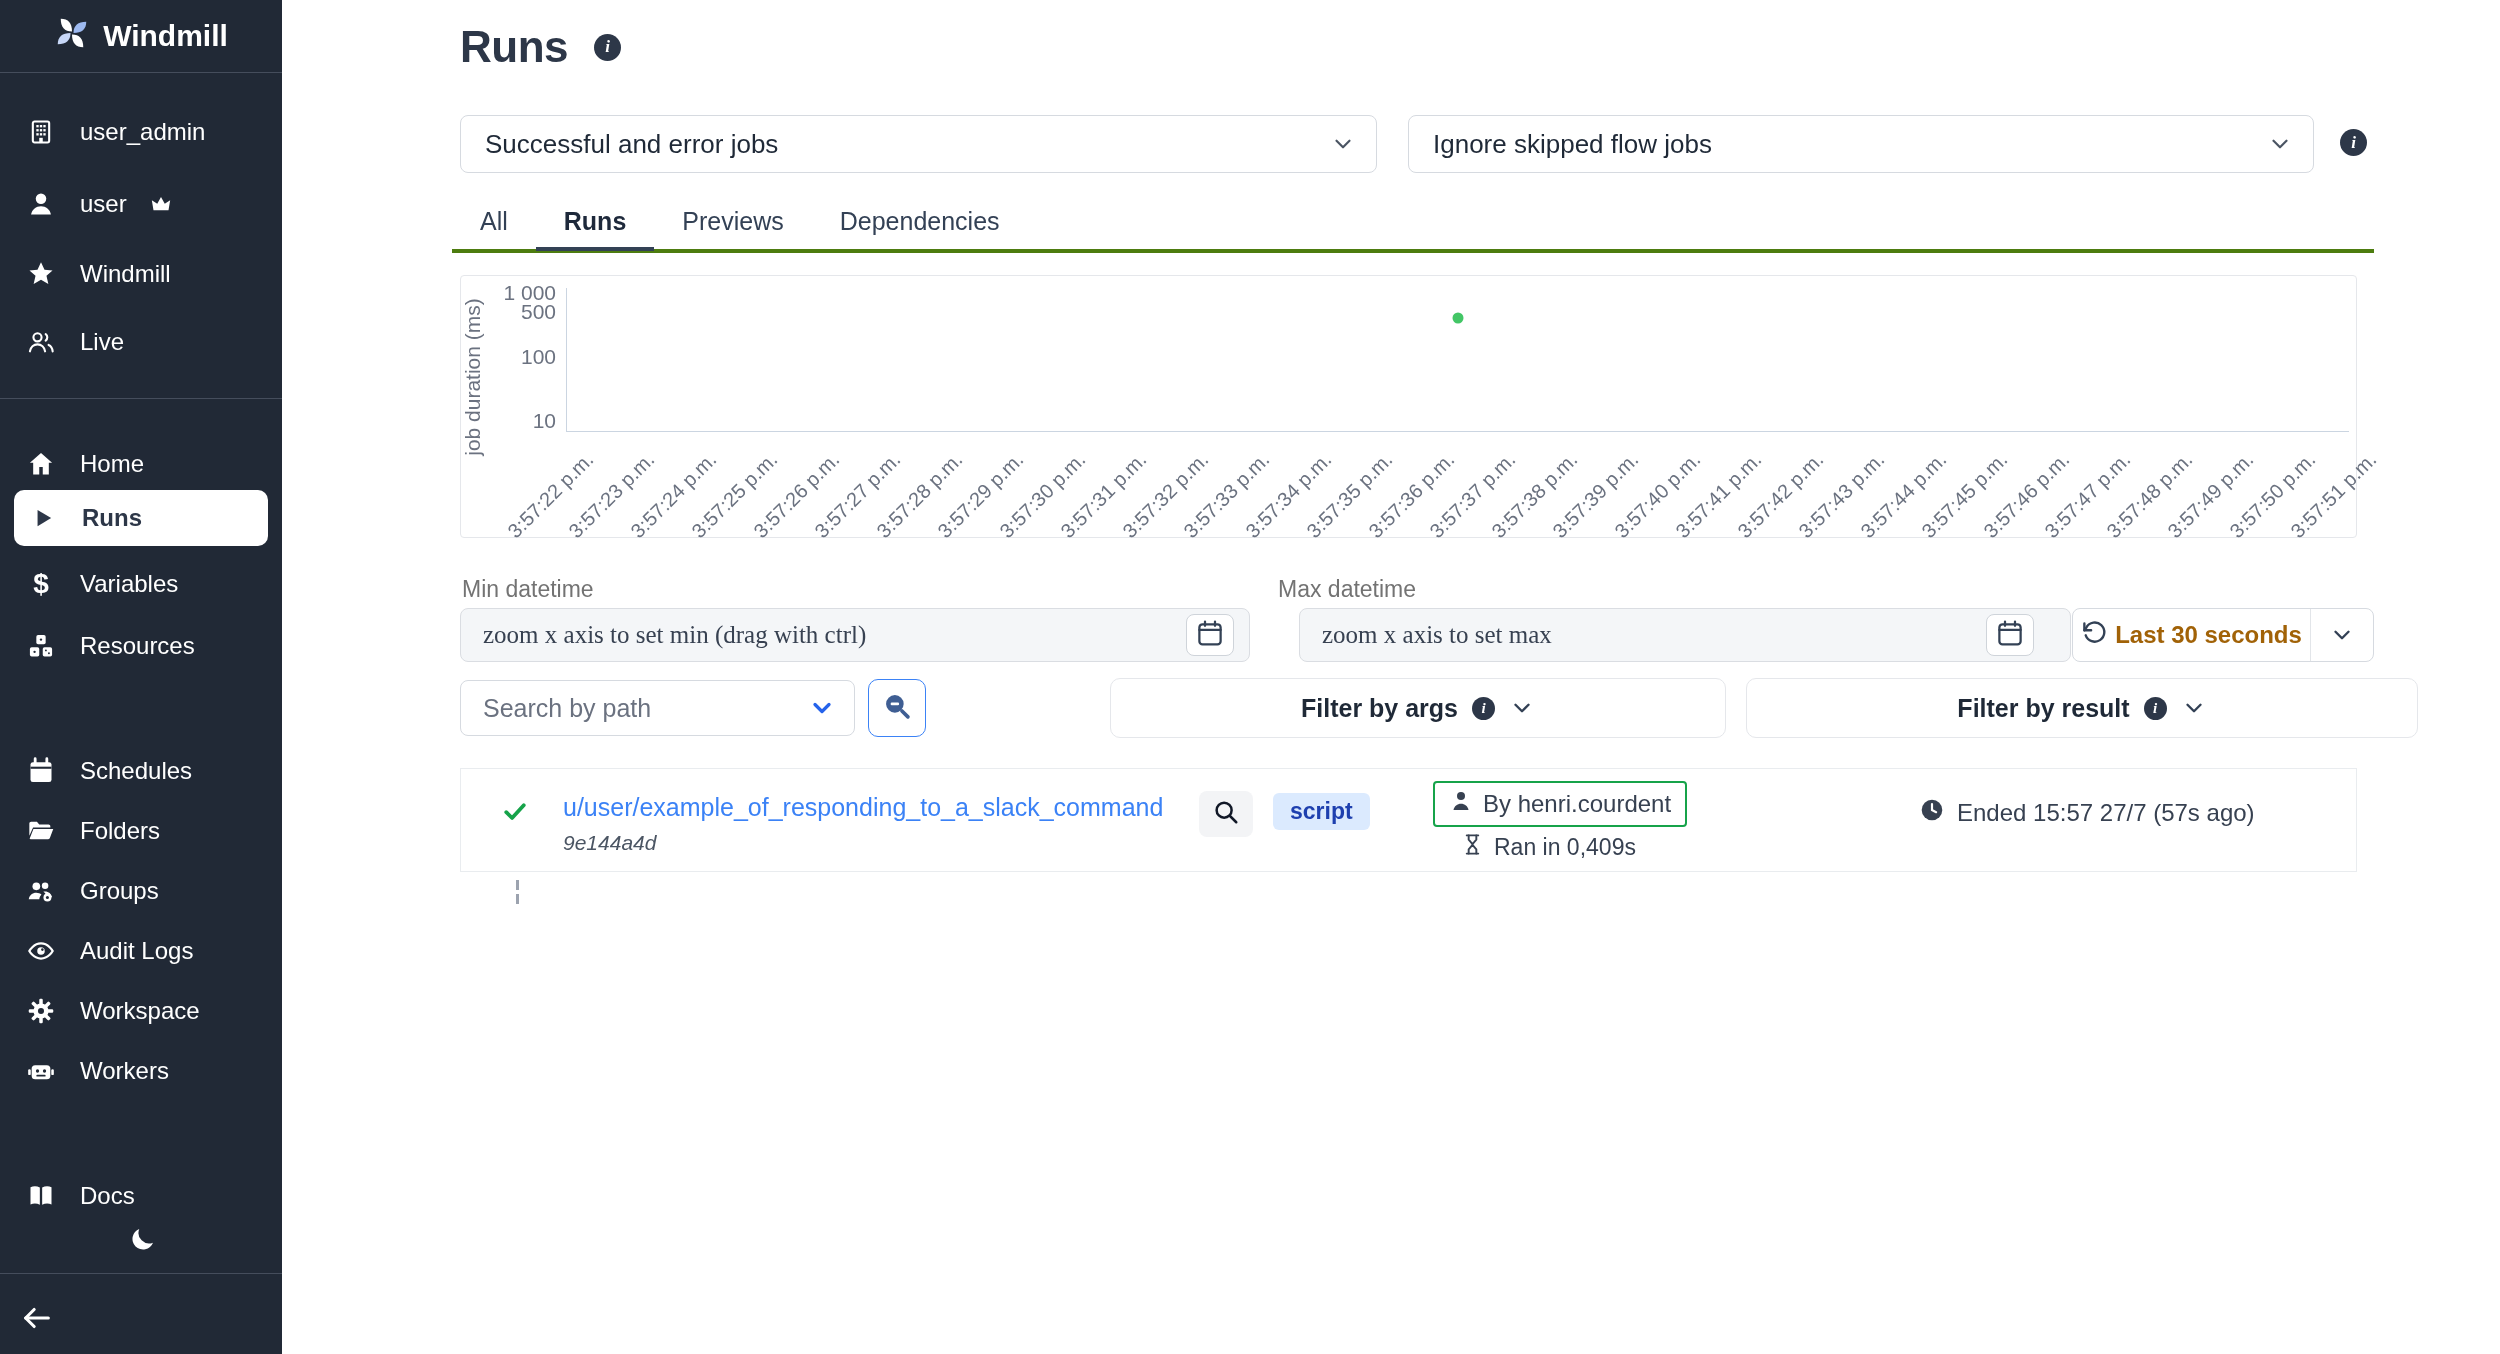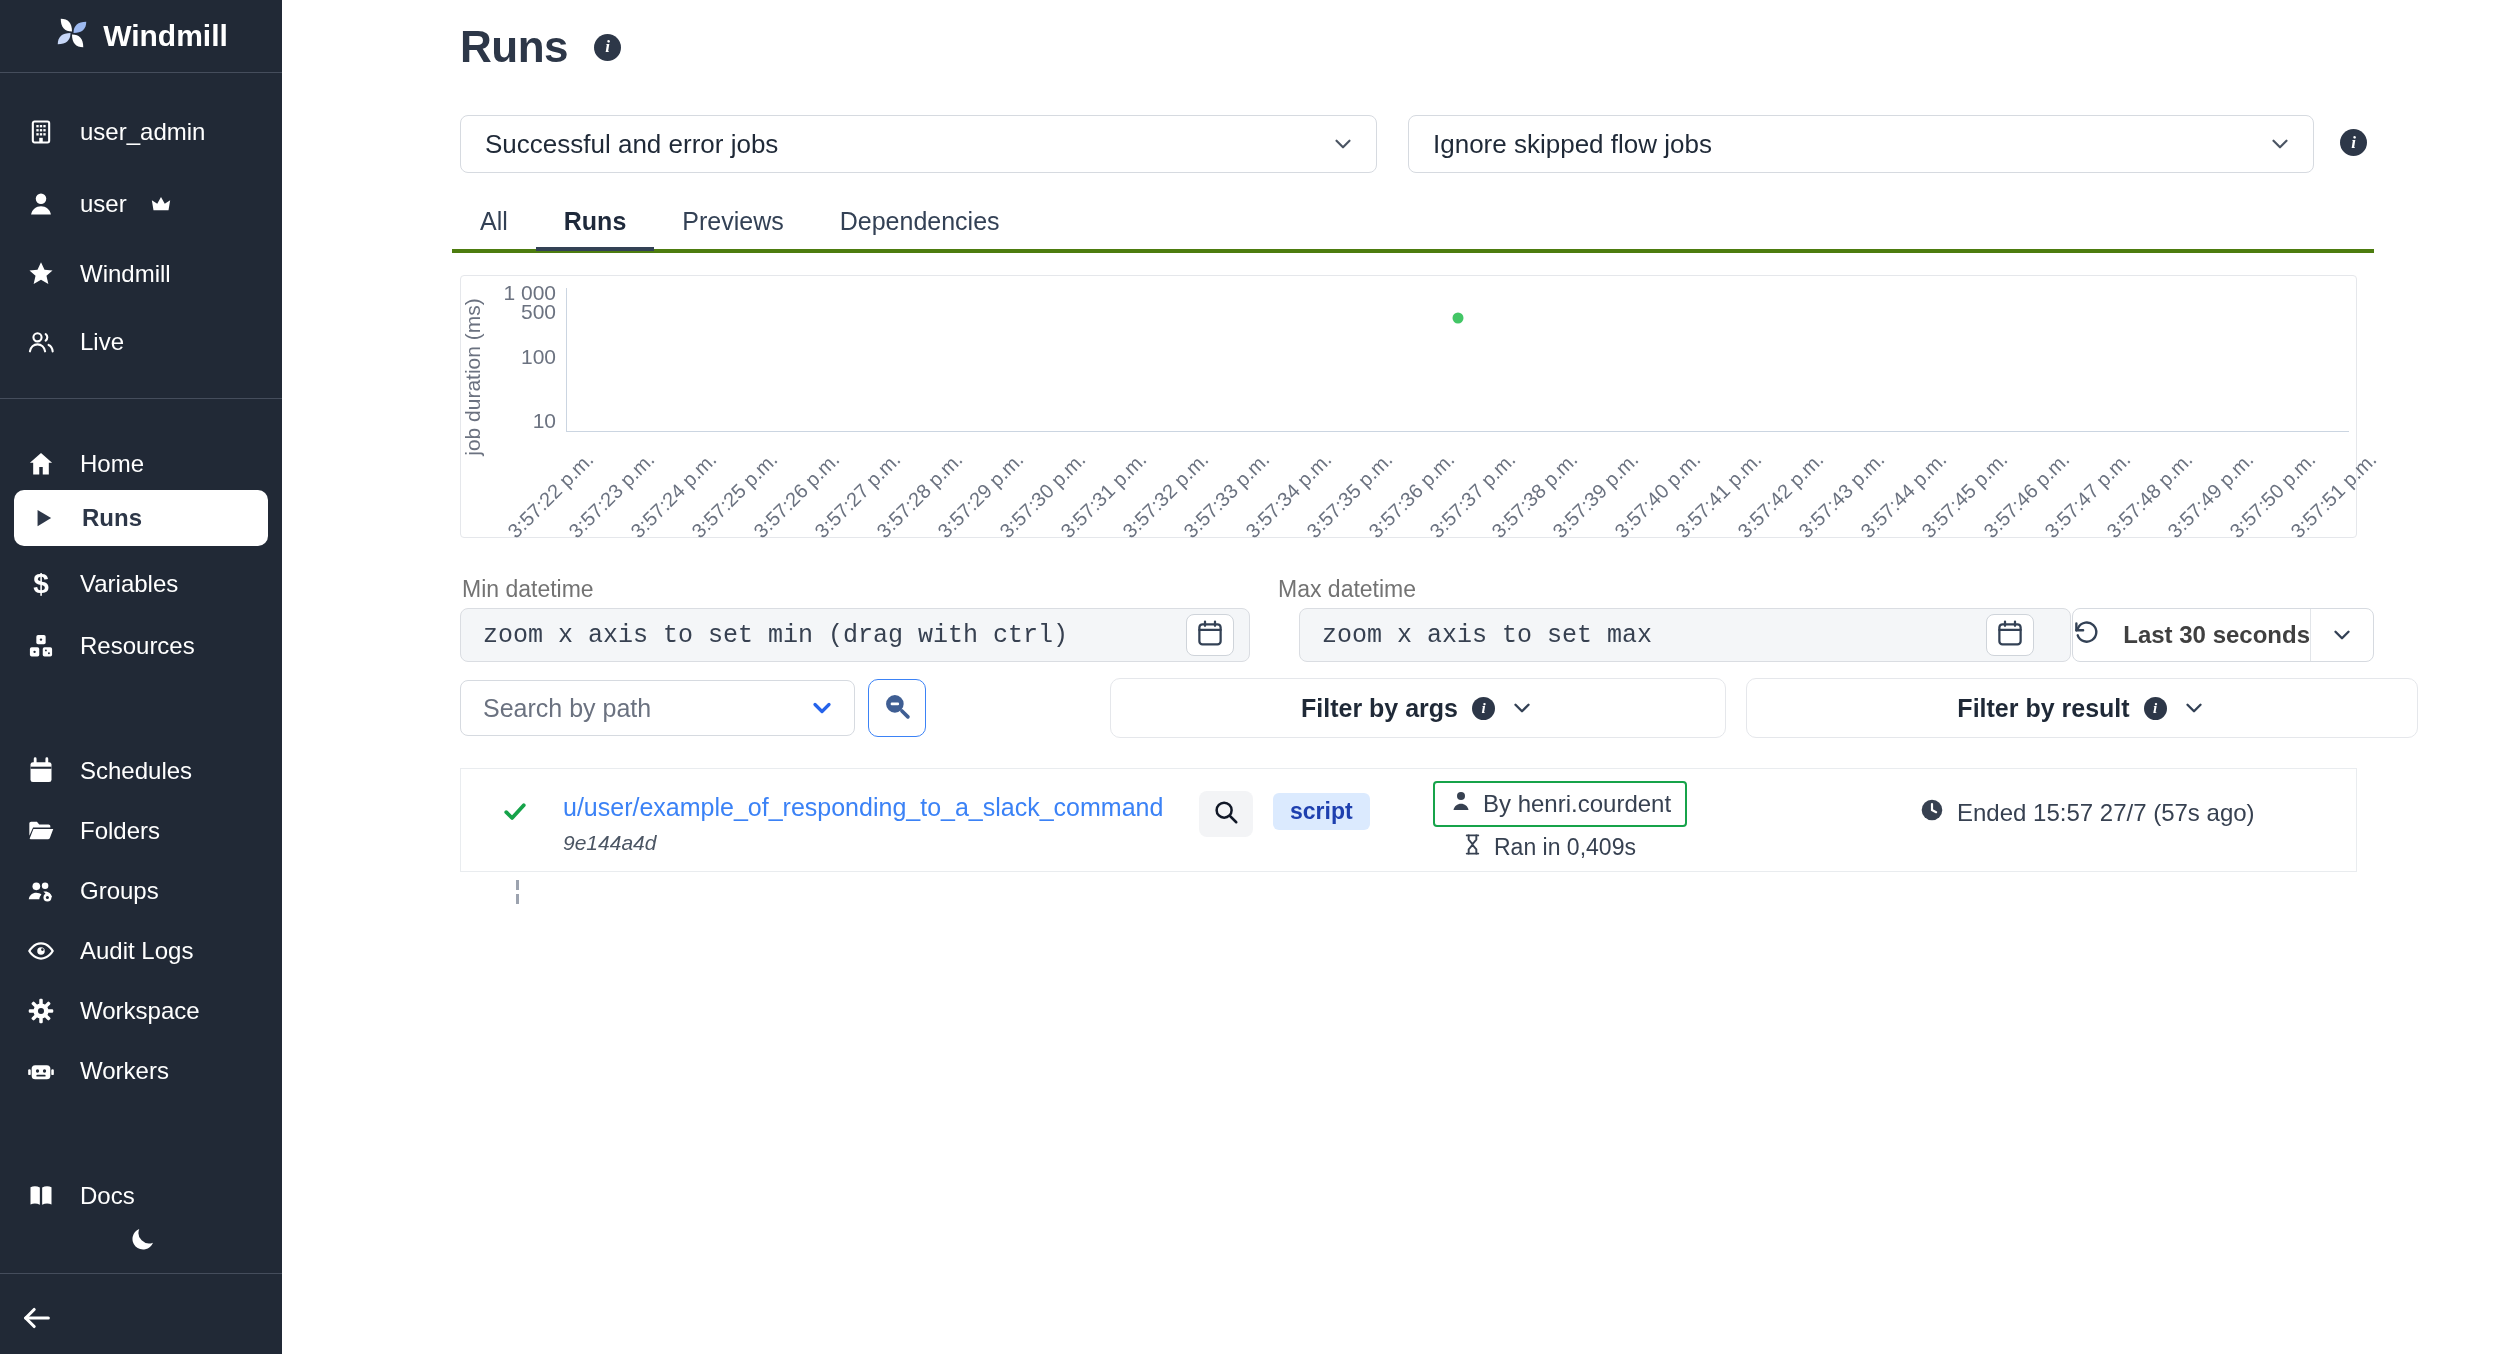--- a/index.html
+++ b/index.html
@@ -35,26 +35,26 @@
   .tab.active { font-weight:700; color:#1e293b; border-bottom-color:#334155; }
 
   .chart-card { position:absolute; left:178px; top:275px; width:1897px; height:263px; border:1px solid #e5e7eb; border-radius:4px; background:#fff; }
   .axis-line { position:absolute; background:#cbd5e1; }
   .ytick { position:absolute; left:0; width:95px; text-align:right; font-size:21px; color:#6b7280; line-height:24px; }
   .ylabel { position:absolute; left:-98px; top:89px; width:220px; text-align:center; font-size:21px; color:#6b7280; transform:rotate(-90deg); }
   .xtick { position:absolute; top:172px; font-size:20px; color:#6b7280; white-space:nowrap; transform:translateX(-100%) rotate(-45deg); transform-origin:100% 0; }
   .dot { position:absolute; width:11px; height:11px; border-radius:50%; transform:translate(-50%,-50%); cursor:pointer; }
 
   .field-label { position:absolute; font-size:23px; color:#737373; }
-  .field { position:absolute; height:54px; background:#f4f6f8; border:1px solid #dadde2; border-radius:8px; font-size:25px; color:#374151; padding:0 70px 0 22px; font-family:Liberation Mono, monospace; outline:none; }
+  .field { position:absolute; height:54px; background:#f4f6f8; border:1px solid #dadde2; border-radius:8px; font-size:25px; color:#374151; padding:0 70px 0 22px; font-family:Liberation Serif, serif; outline:none; }
   .field::placeholder { color:#374151; opacity:1; }
   .calbtn { position:absolute; width:48px; height:42px; background:#fff; border:1px solid #cfd4da; border-radius:8px; display:flex; align-items:center; justify-content:center; cursor:pointer; }
 
   .range-btn { position:absolute; left:1790px; top:608px; width:302px; height:54px; background:#fff; border:1px solid #d6dae0; border-radius:8px; display:flex; align-items:center; cursor:pointer; }
-  .range-main { flex:1; display:flex; align-items:center; justify-content:space-between; gap:7px; font-size:24px; font-weight:700; color:#404040; height:100%; }
+  .range-main { flex:1; display:flex; align-items:center; justify-content:center; gap:7px; font-size:24px; font-weight:700; color:#a16207; height:100%; }
   .range-sep { width:1px; height:100%; background:#e2e5e9; }
   .range-caret { width:62px; height:100%; display:flex; align-items:center; justify-content:center; }
 
   .search-select { position:absolute; left:178px; top:680px; width:395px; height:56px; background:#fff; border:1px solid #d6dae0; border-radius:8px; display:flex; align-items:center; justify-content:space-between; padding:0 18px 0 22px; font-size:25px; color:#6b7280; cursor:pointer; }
   .search-btn { position:absolute; left:586px; top:679px; width:58px; height:58px; background:#fff; border:1.5px solid #3b82f6; border-radius:10px; display:flex; align-items:center; justify-content:center; cursor:pointer; }
 
   .filterbtn { position:absolute; top:678px; height:60px; background:#fff; border:1px solid #e5e7eb; border-radius:10px; display:flex; align-items:center; justify-content:center; gap:14px; font-size:25px; font-weight:700; color:#1f2937; cursor:pointer; }
 
   .run-row { position:absolute; left:178px; top:768px; width:1897px; height:104px; border:1px solid #e9ecef; background:#fff; }
   .run-link { position:absolute; left:102px; top:24px; font-size:25px; color:#3b82f6; text-decoration:none; cursor:pointer; }

